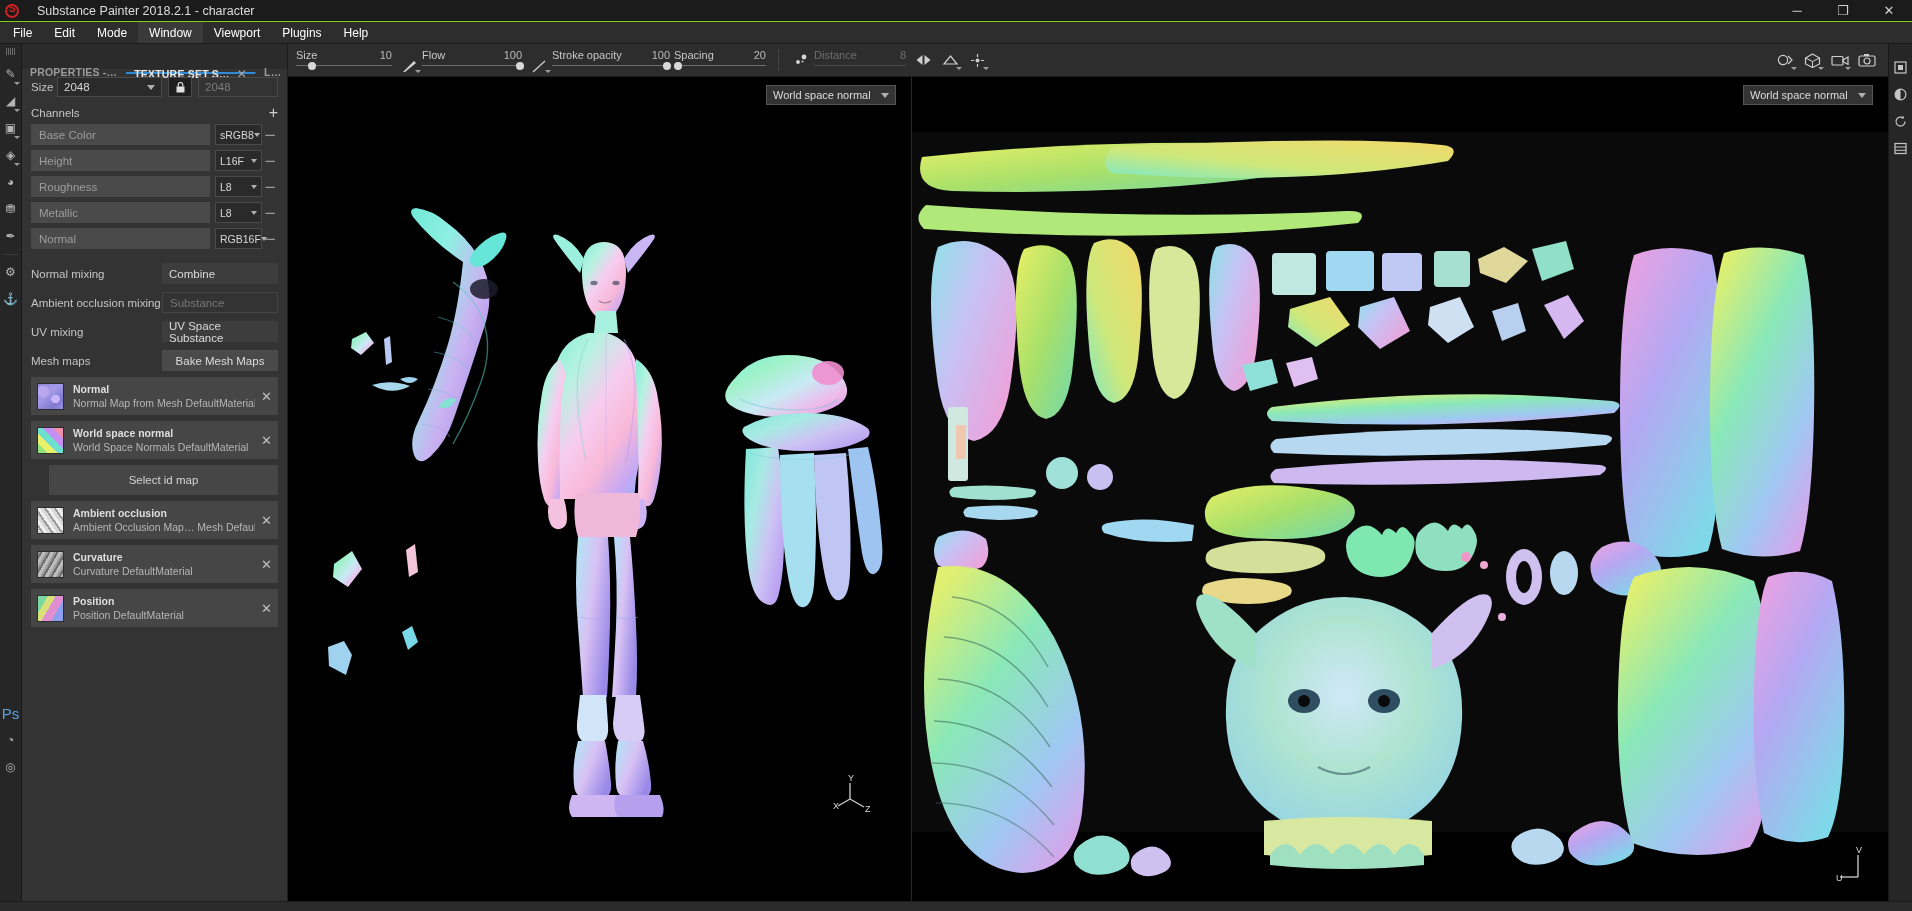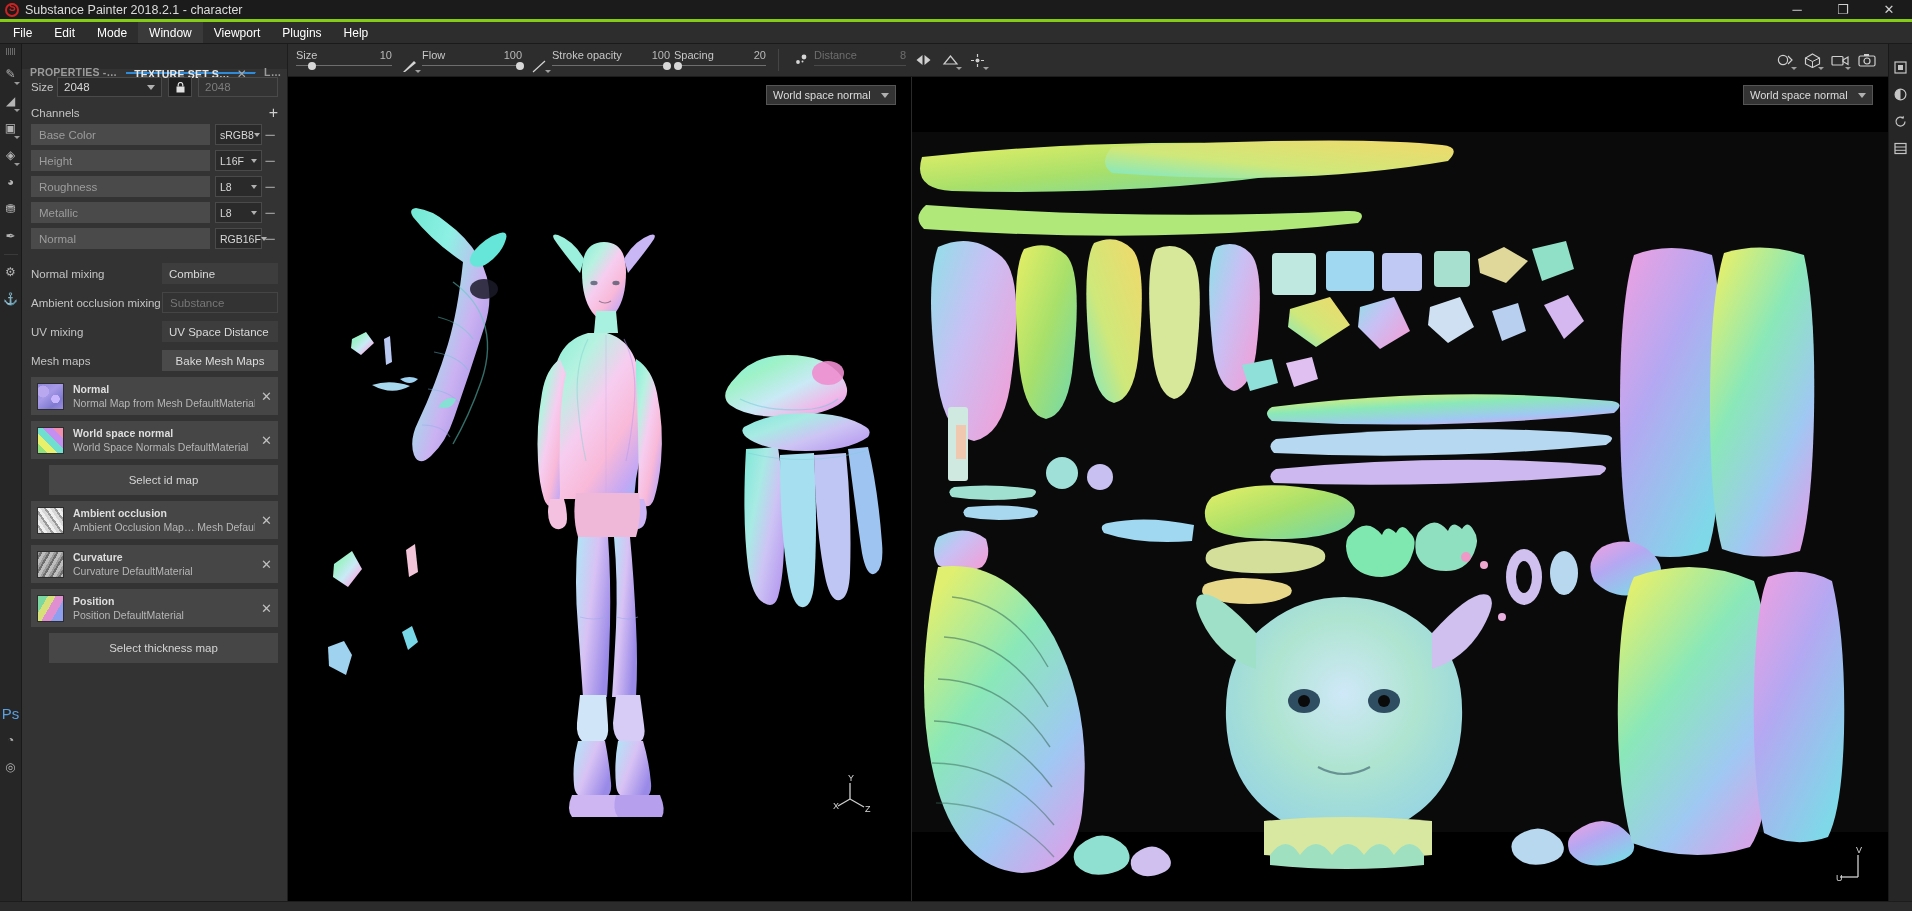--- a/index.html
+++ b/index.html
@@ -8,21 +8,21 @@
     background: #1e1e1e;
     font-family: "Liberation Sans", sans-serif;
     color: #c8c8c8;
     overflow: hidden;
   }
   body { display: flex; flex-direction: column; }
 
   
   .titlebar {
     height: 22px; background: #1b1b1b; display: flex; align-items: center;
-    flex: 0 0 22px; border-bottom: 3px solid #84cc16;
+    flex: 0 0 22px; border-bottom: 1px solid #84cc16; gap: 12px;
   }
   .app-logo {
     width: 14px; height: 14px; margin: 0 6px 0 5px;
     border: 2px solid #cc2222; border-radius: 50%;
     position: relative; flex: 0 0 14px;
   }
   .app-logo::after {
     content: "S"; position: absolute; top: -3px; left: 2px;
     font-size: 10px; color: #cc2222; font-weight: bold;
   }
@@ -345,21 +345,21 @@
       </div>
       <div class="prop-row">
         <div class="prop-lbl">Ambient occlusion mixing</div>
         <div class="prop-val disabled">
           <span>Substance</span>
         </div>
       </div>
       <div class="prop-row">
         <div class="prop-lbl">UV mixing</div>
         <div class="prop-val">
-          <span>UV Space Distance</span>
+          <span>UV Space Substance</span>
         </div>
       </div>
 
       <div class="prop-row">
         <div class="prop-lbl">Mesh maps</div>
         <div class="btn" style="flex:1">
           <span>Bake Mesh Maps</span>
         </div>
       </div>
 
@@ -415,23 +415,20 @@
       <div class="meshrow">
         <div class="meshthumb" style="background:
                linear-gradient(120deg,#7ad8a0 0 25%,#d8e07a 25% 45%,#e08fd0 45% 70%,#8f9ff0 70% 100%)"></div>
         <div class="meshtxt">
           <div class="meshtitle">Position</div>
           <div class="meshsub">Position DefaultMaterial</div>
         </div>
         <div class="meshx">✕</div>
       </div>
 
-      <div class="wide-btn">
-        <span>Select thickness map</span>
-      </div>
 
     </div>
   </div>
 
   <div class="center">
 
     <div class="brushbar">
 
       <div class="param" style="width:96px">
         <div class="param-top">

